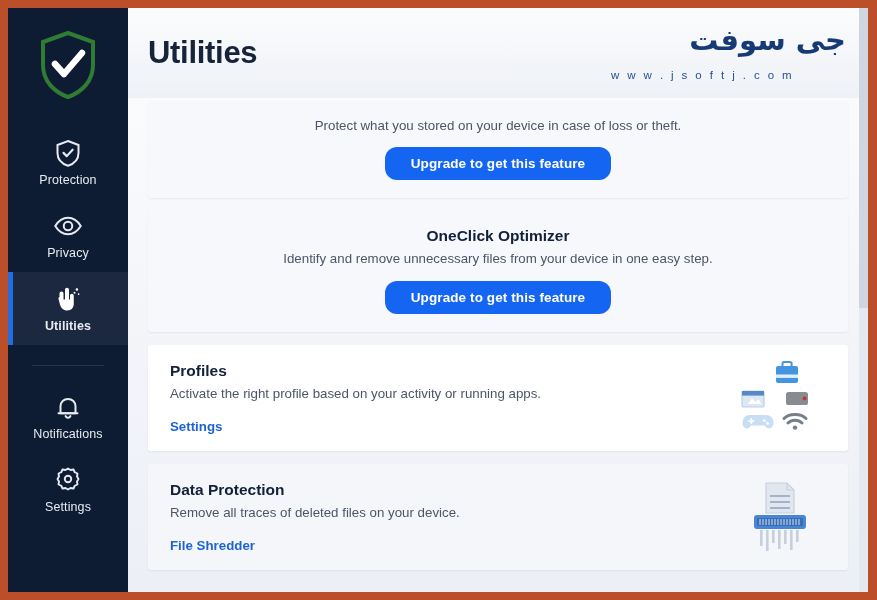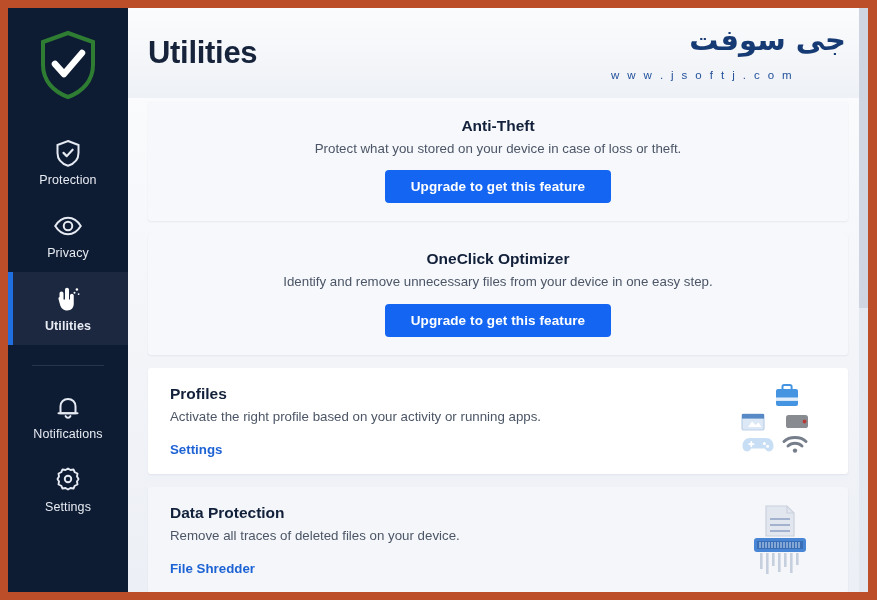--- a/index.html
+++ b/index.html
@@ -182,21 +182,21 @@
     color: #4c5666;
     line-height: 1.3;
   }
 
   .upgrade-btn {
     margin-top: 13px;
     display: inline-block;
     background: #1466f2;
     color: #ffffff;
     border: none;
-    border-radius: 4px;
+    border-radius: 12px;
     font-family: "Liberation Sans", sans-serif;
     font-size: 13.5px;
     font-weight: bold;
     padding: 9px 26px;
     cursor: pointer;
     letter-spacing: .1px;
   }
 
   .card-link {
     display: inline-block;
@@ -319,21 +319,20 @@
           <div class="wm-row">
             <span class="wm-ar">جی سوفت</span>
           </div>
           <div class="wm-url">w w w . j s o f t j . c o m</div>
         </div>
       </header>
 
       <div id="cards">
 
         <div class="card promo">
-          <div class="card-title">Anti-Theft</div>
           <div class="card-desc">Protect what you stored on your device in case of loss or theft.</div>
           <button class="upgrade-btn">Upgrade to get this feature</button>
         </div>
 
         <div class="card promo">
           <div class="card-title">OneClick Optimizer</div>
           <div class="card-desc">Identify and remove unnecessary files from your device in one easy step.</div>
           <button class="upgrade-btn">Upgrade to get this feature</button>
         </div>
 

